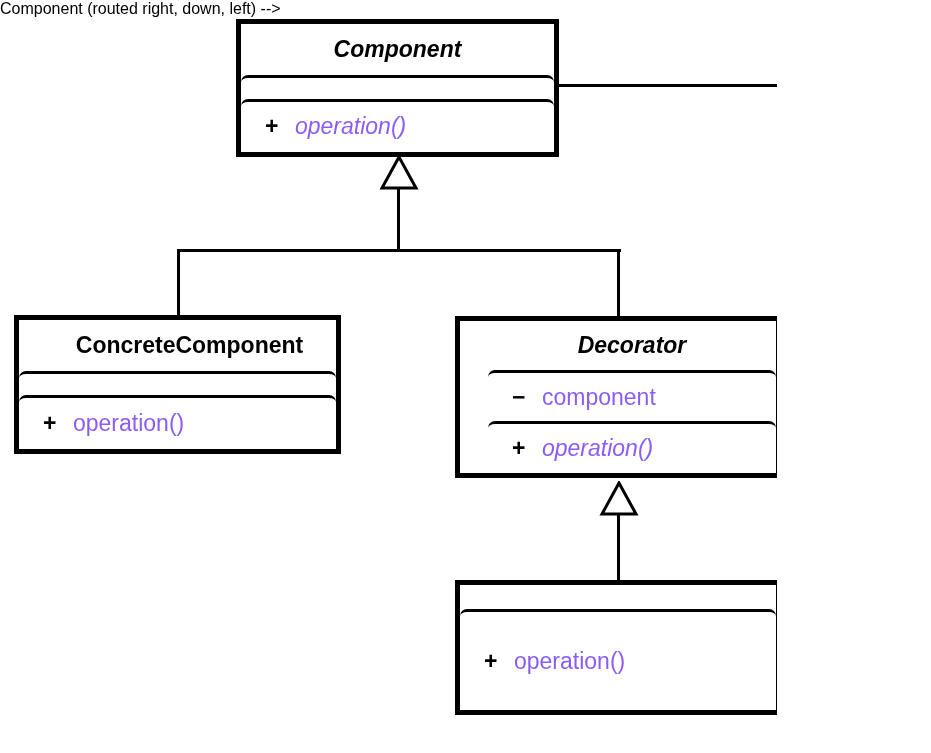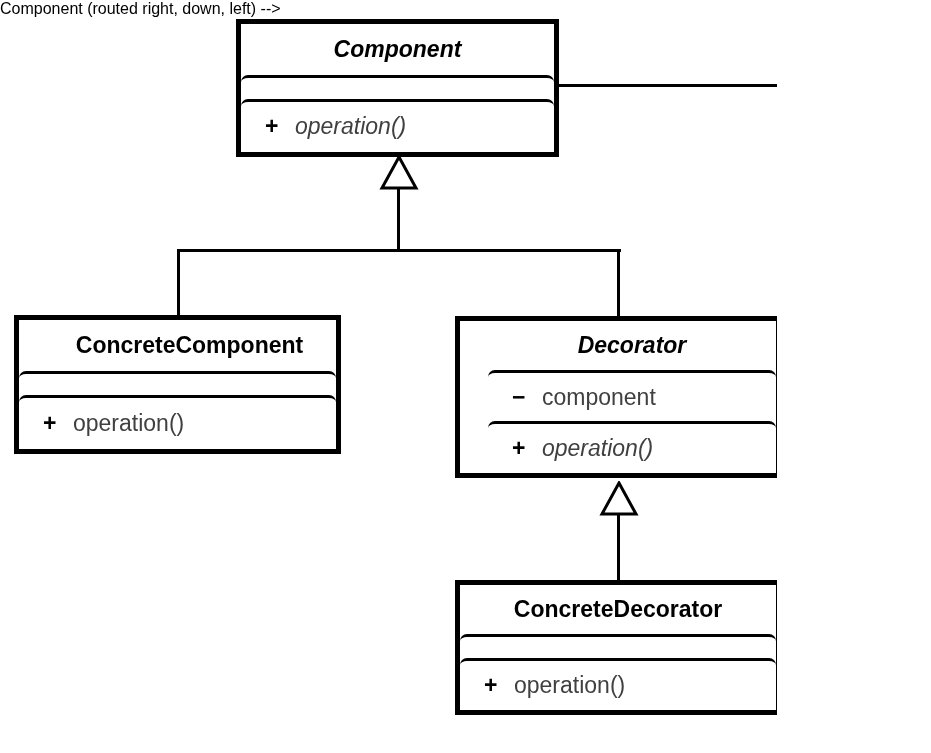--- a/index.html
+++ b/index.html
@@ -68,21 +68,21 @@
     font-size: 23px;
     font-weight: bold;
     color: #000000;
     width: 30px;
     display: inline-block;
     flex: 0 0 30px;
   }
   .member-name {
     font-size: 23px;
     font-weight: normal;
-    color: #404040;
+    color: #8b5cf6;
     white-space: nowrap;
   }
   .member-name.abstract {
     font-style: italic;
   }
   
   .line-h {
     position: absolute;
     background: #000000;
     height: 3px;
@@ -179,23 +179,20 @@
     <div class="compartment cmp-member" style="flex:1 1 auto;">
       <div class="member-row">
         <span class="visibility">+</span>
         <span class="member-name abstract">operation()</span>
       </div>
     </div>
   </div>
 
   
   <div class="uml-class" style="left:455px; top:580px; width:326px; height:135px;">
-    <div class="compartment cmp-title" style="flex:1 1 auto;">
-      <span class="class-name">ConcreteDecorator</span>
-    </div>
     <div class="compartment cmp-empty"></div>
     <div class="compartment cmp-member" style="flex:1 1 auto;">
       <div class="member-row">
         <span class="visibility">+</span>
         <span class="member-name">operation()</span>
       </div>
     </div>
   </div>
 
 </div>

